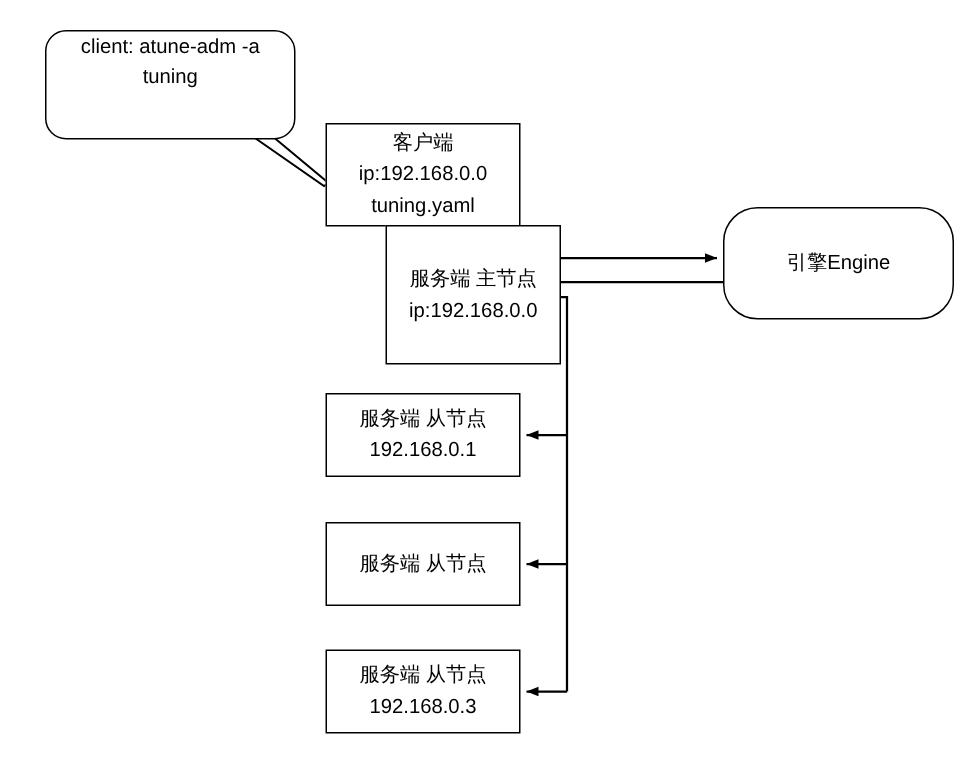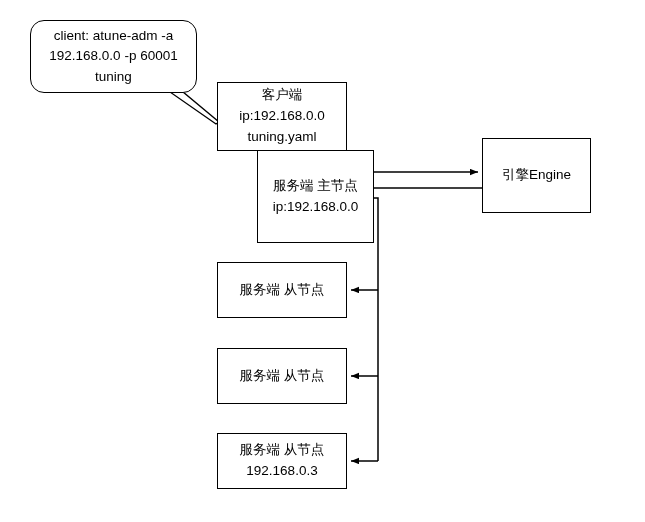--- a/index.html
+++ b/index.html
@@ -37,39 +37,39 @@
     font-size: 13.5px;
     line-height: 1.55;
     text-align: center;
     z-index: 3;
   }
   .node .line {
     white-space: nowrap;
   }
   #client-node   { left: 217px; top: 82px;  width: 130px; height: 69px; }
   #master-node   { left: 217px; top: 150px; width: 117px; height: 93px; margin-left: 40px; }
-  #engine-node   { left: 482px; top: 138px; width: 109px; height: 75px; }
+  #engine-node   { left: 482px; top: 138px; width: 154px; height: 75px; border-radius: 23px; }
   #slave1-node   { left: 217px; top: 262px; width: 130px; height: 56px; }
   #slave2-node   { left: 217px; top: 348px; width: 130px; height: 56px; }
   #slave3-node   { left: 217px; top: 433px; width: 130px; height: 56px; }
 
   .callout {
     position: absolute;
     left: 30px;
     top: 20px;
     width: 167px;
     height: 73px;
     box-sizing: border-box;
     border: 1.4px solid #000000;
     border-radius: 14px;
     background: #ffffff;
     display: flex;
     flex-direction: column;
     align-items: center;
-    justify-content: center;
+    justify-content: flex-start;
     color: #000000;
     font-size: 13.5px;
     line-height: 1.5;
     text-align: center;
     z-index: 4;
   }
   .callout .line { white-space: nowrap; }
 </style>
 </head>
 <body>
@@ -93,41 +93,41 @@
 
     <path d="M378,290 L351,290" fill="none" stroke="#000000" stroke-width="1.5" marker-end="url(#arrow-end)"></path>
 
     <path d="M378,376 L351,376" fill="none" stroke="#000000" stroke-width="1.5" marker-end="url(#arrow-end)"></path>
 
     <path d="M378,461 L351,461" fill="none" stroke="#000000" stroke-width="1.5" marker-end="url(#arrow-end)"></path>
   </svg>
 
   <div class="callout">
     <div class="line">client: atune-adm -a</div>
-    <div class="line">192.168.0.0 -p 60001</div>
     <div class="line">tuning</div>
   </div>
 
   <div class="node" id="client-node">
     <div class="line">客户端</div>
     <div class="line">ip:192.168.0.0</div>
     <div class="line">tuning.yaml</div>
   </div>
 
   <div class="node" id="master-node">
     <div class="line">服务端 主节点</div>
     <div class="line">ip:192.168.0.0</div>
   </div>
 
   <div class="node" id="engine-node">
     <div class="line">引擎Engine</div>
   </div>
 
   <div class="node" id="slave1-node">
     <div class="line">服务端 从节点</div>
+    <div class="line">192.168.0.1</div>
   </div>
 
   <div class="node" id="slave2-node">
     <div class="line">服务端 从节点</div>
   </div>
 
   <div class="node" id="slave3-node">
     <div class="line">服务端 从节点</div>
     <div class="line">192.168.0.3</div>
   </div>

